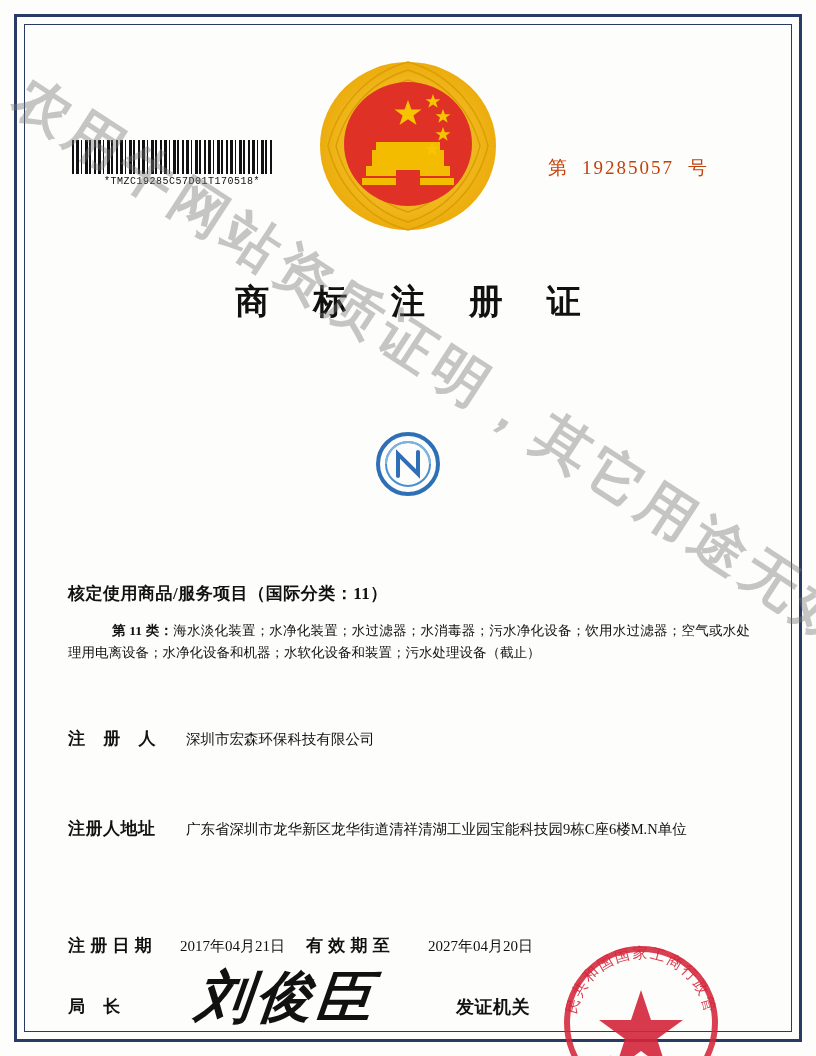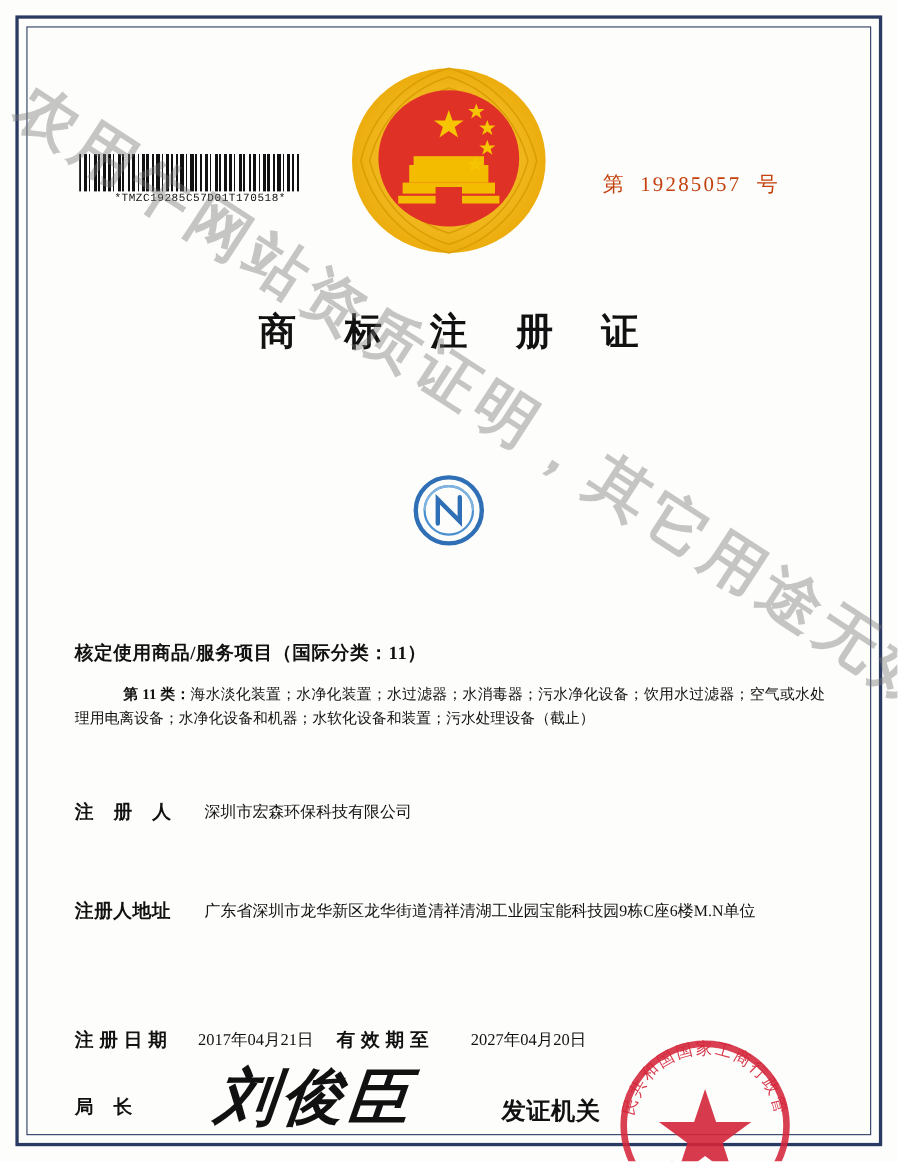--- a/index.html
+++ b/index.html
@@ -166,21 +166,21 @@
     left: 196px;
     top: 960px;
     font-family: "DejaVu Serif", serif;
     font-size: 56px;
     font-weight: bold;
     font-style: italic;
     color: #111;
     letter-spacing: 4px;
     transform: skewX(-6deg);
   }
-  .issuer-label { left: 456px; top: 995px; font-size: 22px; font-weight: bold; letter-spacing: 0.5px;}
+  .issuer-label { left: 456px; top: 995px; font-size: 18px; font-weight: bold; letter-spacing: 0.5px;}
 
   
   .seal {
     position: absolute;
     left: 548px;
     top: 930px;
     width: 186px;
     height: 186px;
   }
 

